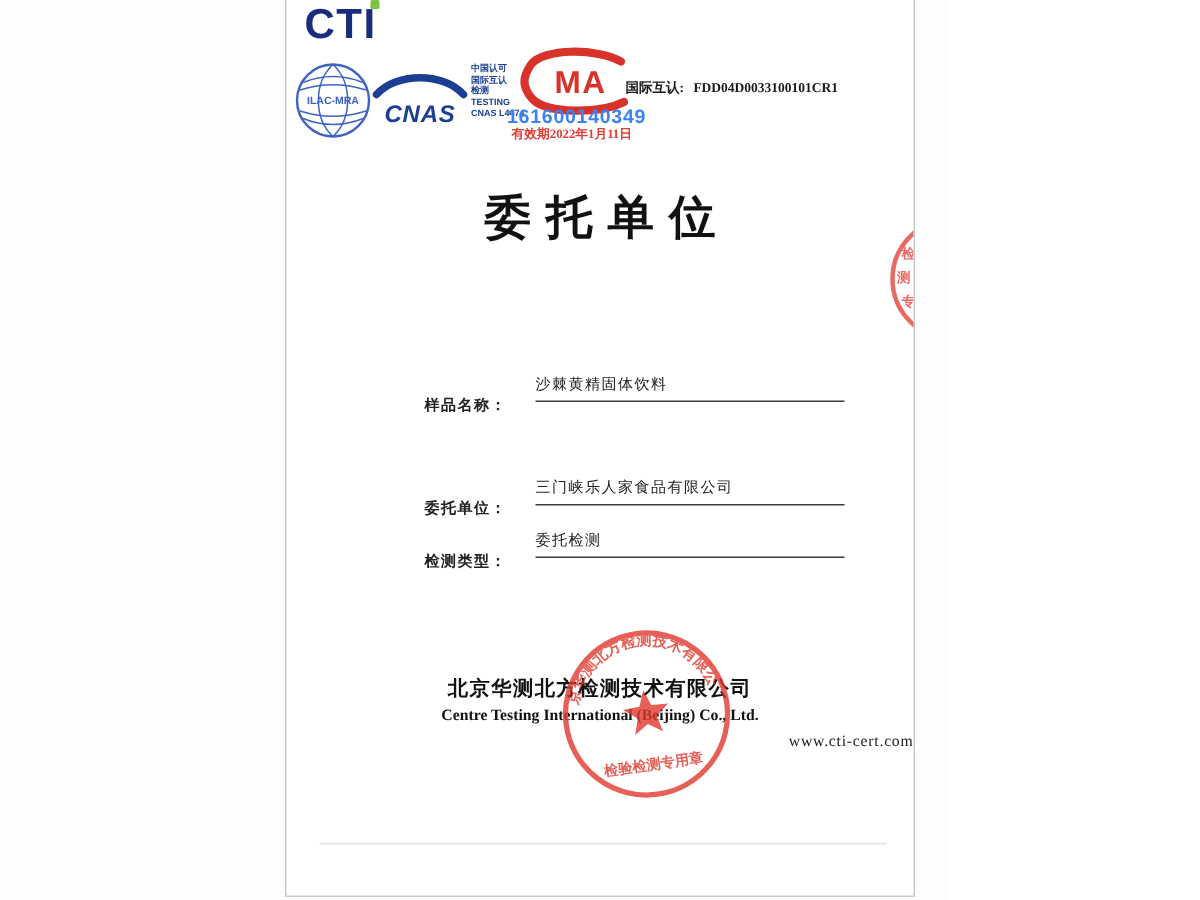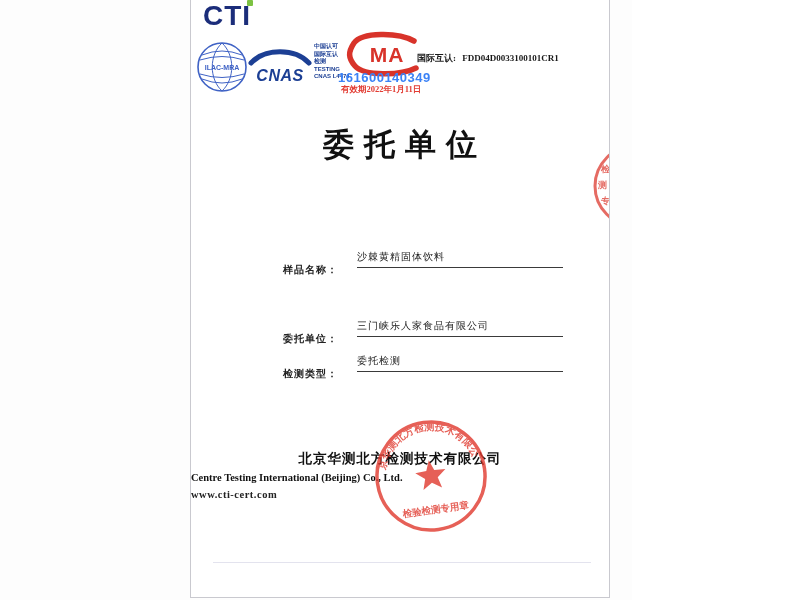--- a/index.html
+++ b/index.html
@@ -47,24 +47,24 @@
   .form-row { position:absolute; left:92px; width:280px; height:23px; }
   .form-row .lbl { position:absolute; left:0; top:2px; font-size:10px;
     font-weight:bold; color:#222; letter-spacing:1px;margin-top:15px; }
   .form-row .val-cell { position:absolute; left:74px; top:0; width:206px;
     height:22px; border-bottom:1.5px solid #3a3a3a; }
   .form-row .val { font-size:10px; color:#222; letter-spacing:1px; }
   .row-0 { top:246px; } .row-1 { top:281px; } .row-2 { top:315px; } .row-3 { top:350px; }
   
   .footer-cn { position:absolute; left:0; top:450px; width:100%; text-align:center;
     font-size:13.5px; font-weight:bold; color:#111; letter-spacing:1px; }
-  .footer-en { position:absolute; left:0; top:472px; width:100%; text-align:left;
+  .footer-en { position:absolute; left:0; top:472px; width:100%; text-align:center;
     font-size:10.5px; font-weight:bold; color:#111; }
-  .footer-web { position:absolute; left:0; top:489px; width:100%; text-align:left;
-    font-size:10.5px; font-weight:bold; color:#222; letter-spacing:0.5px; }
+  .footer-web { position:absolute; left:0; top:489px; width:100%; text-align:right;
+    font-size:10.5px; font-weight:normal; color:#222; letter-spacing:0.5px; }
   .company-seal { position:absolute; left:180px; top:416px; opacity:0.8;
     transform:rotate(-8deg); }
   .footer-line { position:absolute; left:22px; top:562px; width:378px; height:1px;
     background:#e3e3ee; }
   svg text { font-family:"Liberation Sans", sans-serif; }
 </style>
 </head>
 <body>
 
 <div class="canvas">

